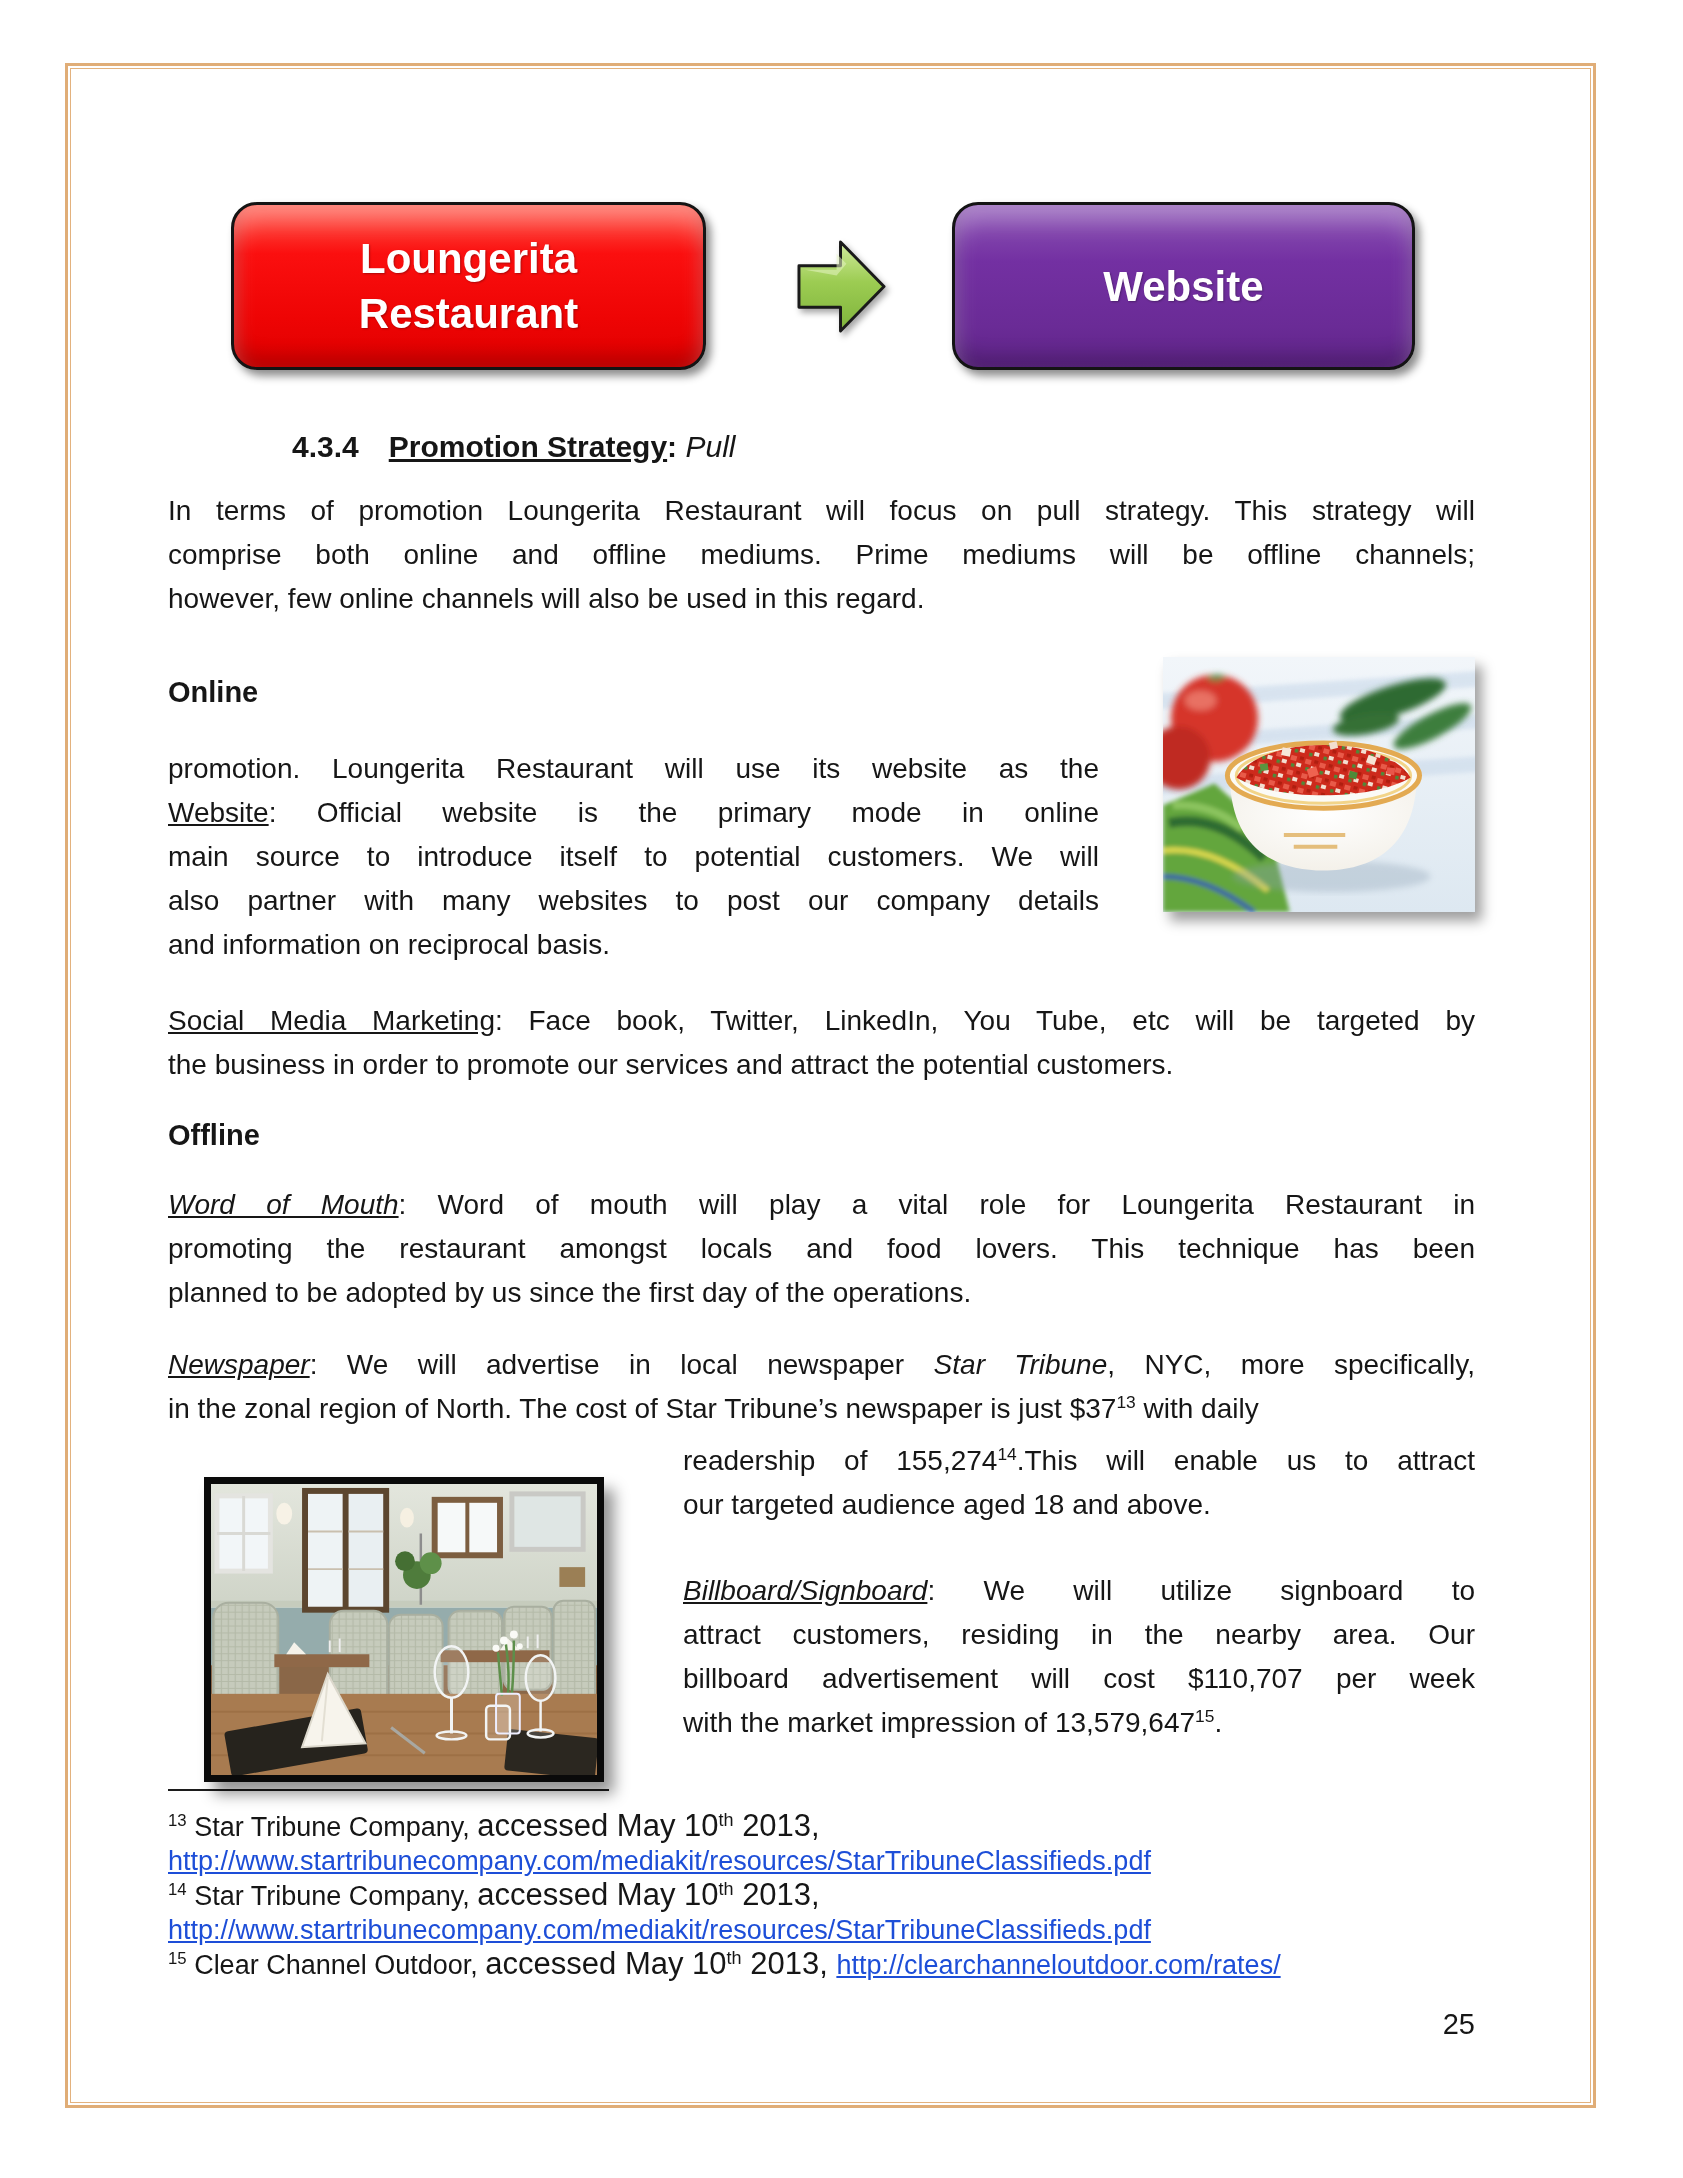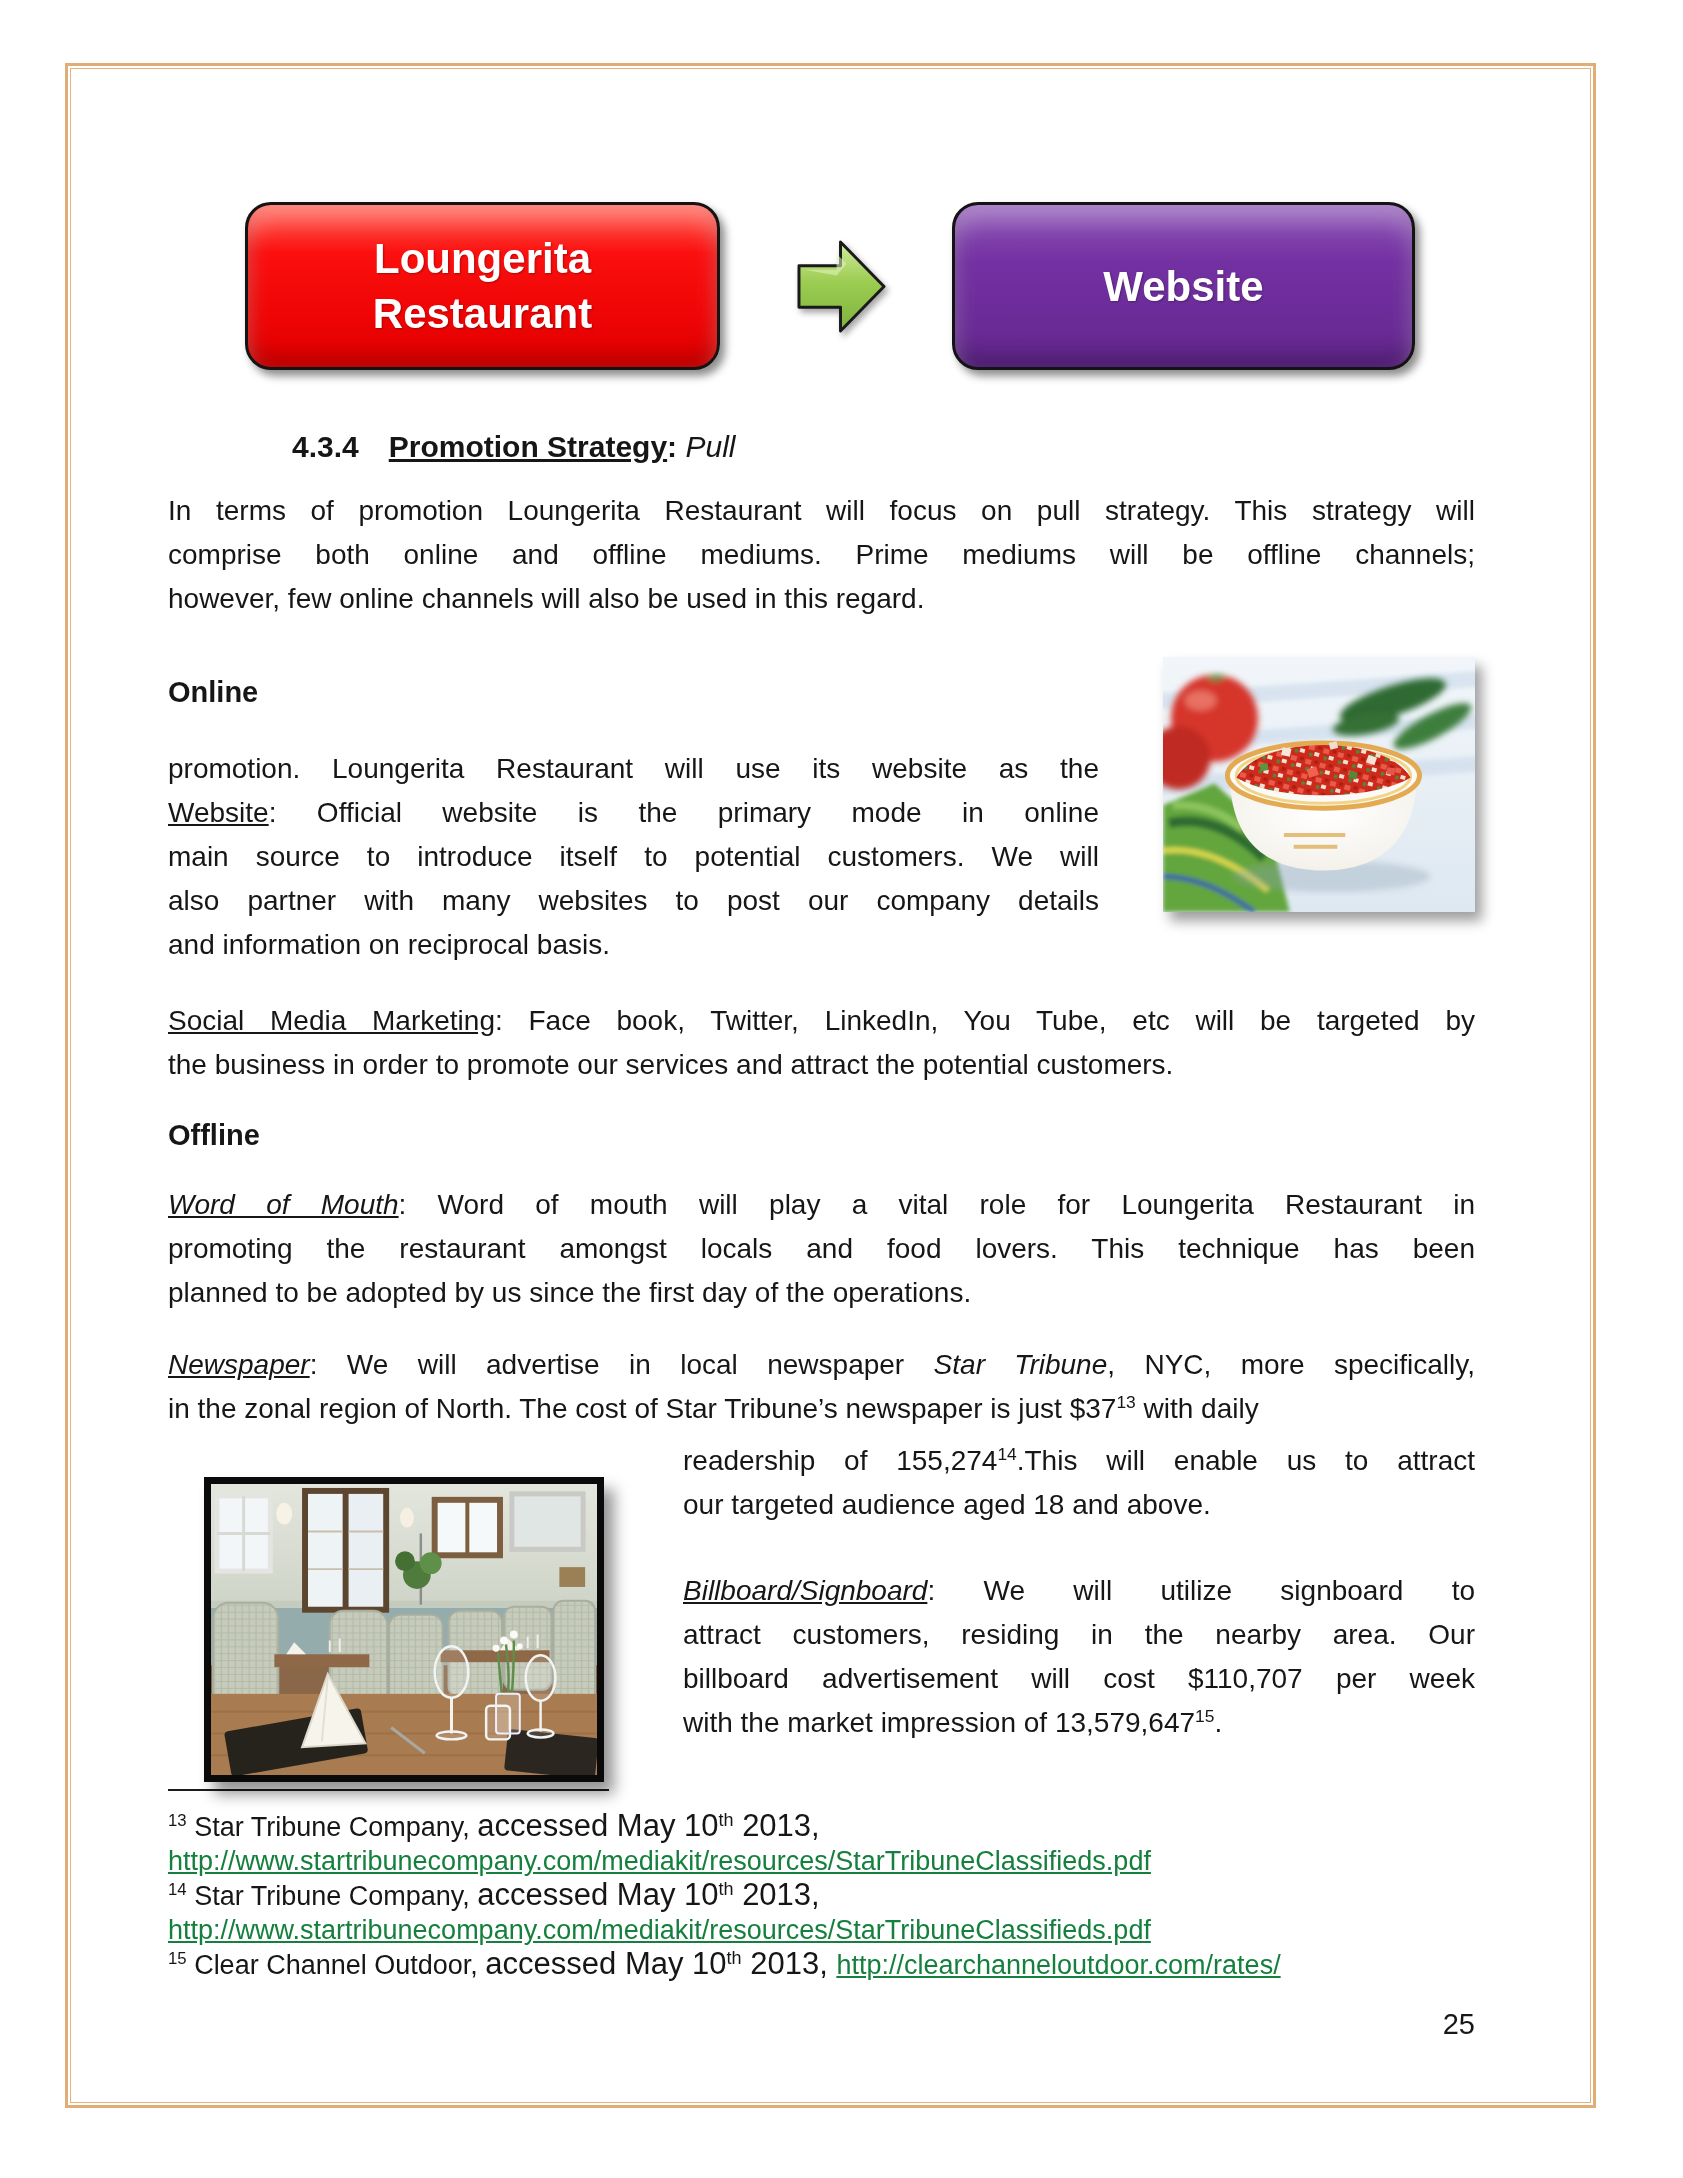--- a/index.html
+++ b/index.html
@@ -16,32 +16,32 @@
   
   .jl{text-align:justify;text-align-last:justify;line-height:44px;}
   .ll{text-align:left;line-height:44px;}
   .b{font-weight:bold;}
   .i{font-style:italic;}
   .u{text-decoration:underline;}
   .sm{font-size:31px;}
   sup{font-size:.62em;vertical-align:super;line-height:0;}
   sup.sm{font-size:18px;}
   .gap{margin-right:30px;}
-  .link{color:#15803d;text-decoration:underline;}
+  .link{color:#1d4ed8;text-decoration:underline;}
 
   
   .diagram{position:relative;height:173px;margin-top:4px;}
   .shape{
     position:absolute;top:0;height:162px;border:3px solid #141414;border-radius:26px;
     display:flex;align-items:center;justify-content:center;text-align:center;
     color:#fff;font-weight:bold;font-size:42px;line-height:55px;
     box-shadow:5px 6px 9px rgba(0,0,0,.45), inset 0 16px 22px rgba(255,255,255,.30), inset 0 -12px 18px rgba(0,0,0,.18);
     text-shadow:1px 1px 2px rgba(0,0,0,.30);
   }
-  .shape-red{left:77px;width:469px;background:linear-gradient(180deg,#ff5b4d 0%,#fb0f0f 30%,#ee0404 70%,#e00000 100%);}
+  .shape-red{left:63px;width:469px;background:linear-gradient(180deg,#ff5b4d 0%,#fb0f0f 30%,#ee0404 70%,#e00000 100%);}
   .shape-purple{left:784px;width:457px;background:linear-gradient(180deg,#8d55b5 0%,#7330a2 35%,#6a2b96 75%,#5f2488 100%);}
   .arrow{position:absolute;left:629px;top:30px;width:89px;height:109px;filter:drop-shadow(3px 4px 3px rgba(0,0,0,.35));}
 
   .h-main{margin:50px 0 20px 124px;font-size:30px;line-height:44px;}
   .h-sub{margin-top:49px;font-size:29px;}
   .h-sub2{margin-top:26px;font-size:29px;}
   .p-intro{margin-top:0;}
   .p-web{margin-top:33px;}
   .p-social{margin-top:32px;}
   .p-wom{margin-top:26px;}

